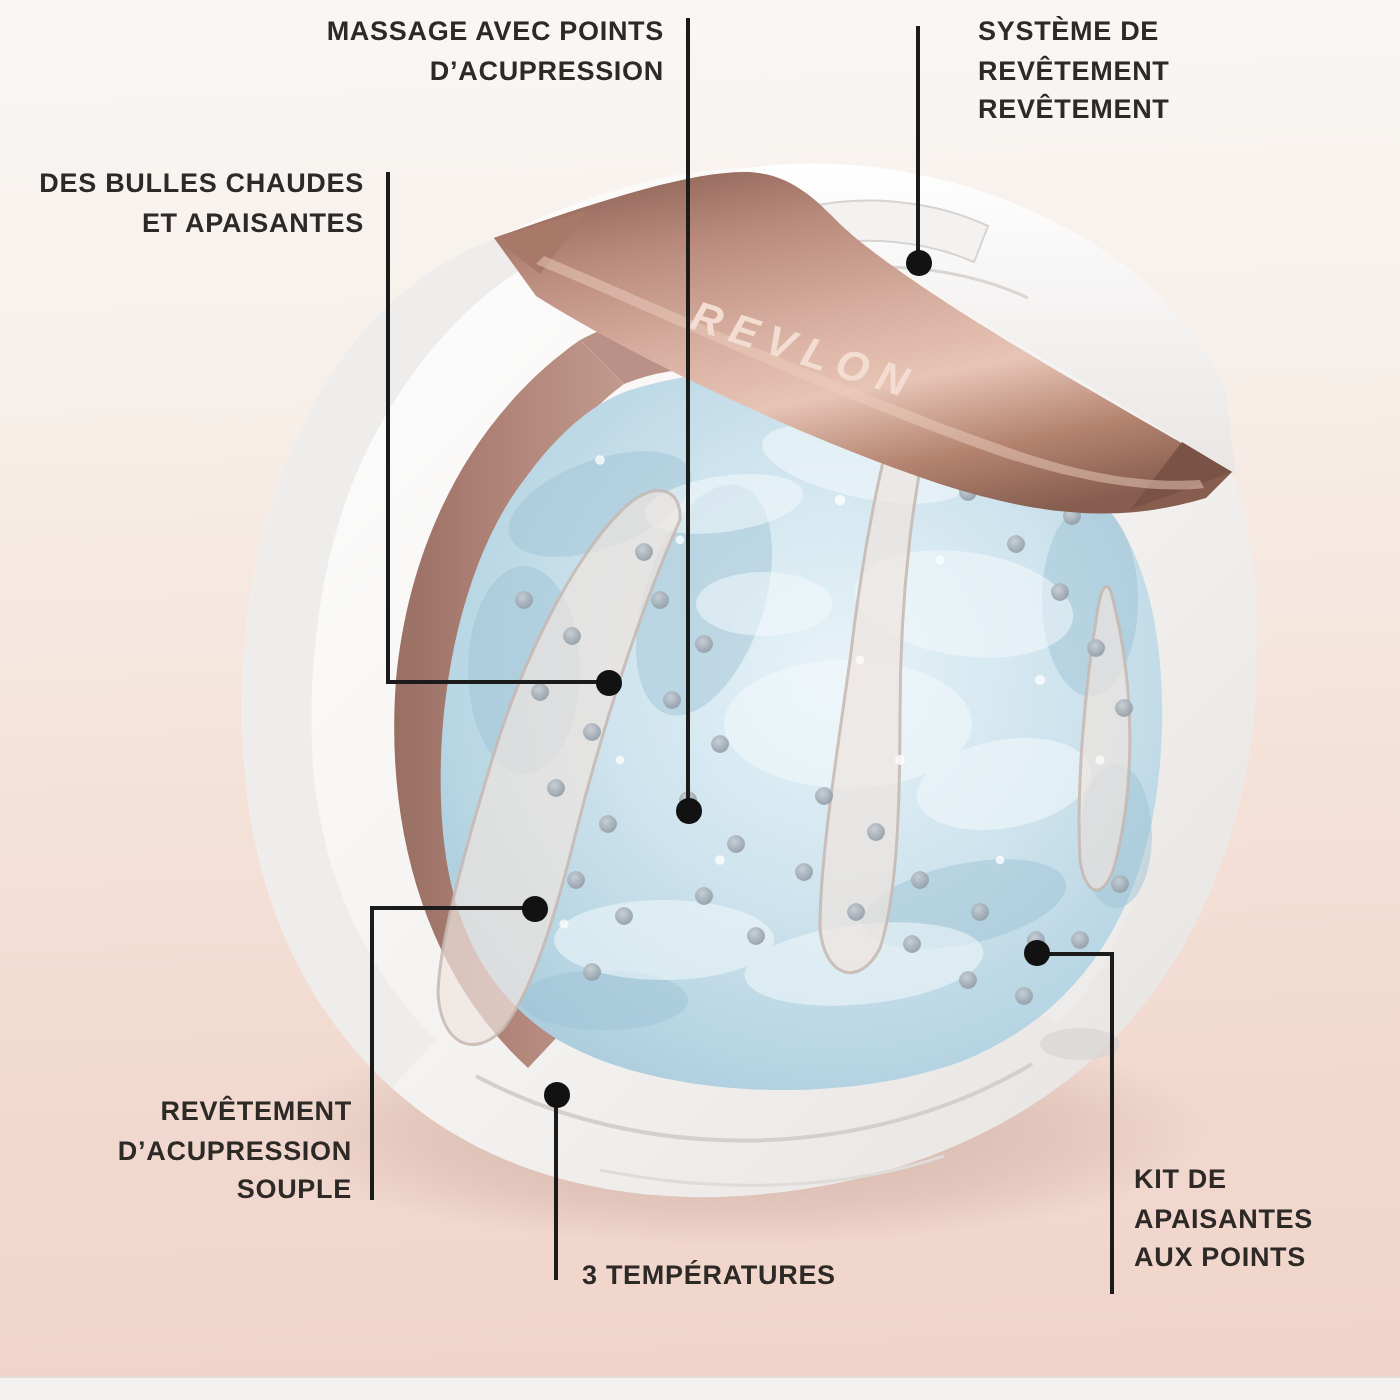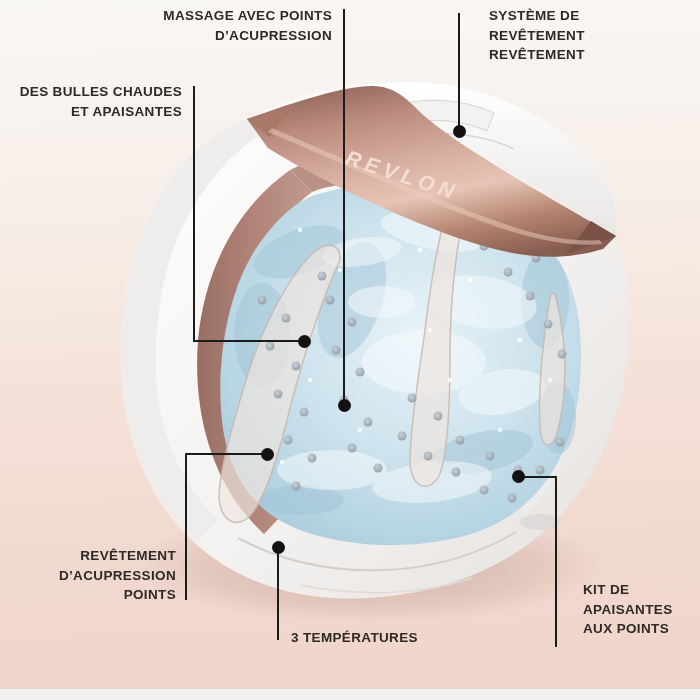--- a/index.html
+++ b/index.html
@@ -268,33 +268,33 @@
     <div>DES BULLES CHAUDES</div>
     <div>ET APAISANTES</div>
   </div>
   <div class="cline" style="left:193px;top:86px;width:2px;height:256px;"></div>
   <div class="cline" style="left:193px;top:340px;width:112px;height:2px;"></div>
   <div class="cdot" style="left:298px;top:335px;"></div>
 
   <div class="callout-label align-right" style="right:524px;top:546px;">
     <div>REVÊTEMENT</div>
     <div>D’ACUPRESSION</div>
-    <div>POINTS</div>
+    <div>SOUPLE</div>
   </div>
   <div class="cline" style="left:185px;top:453px;width:2px;height:147px;"></div>
   <div class="cline" style="left:185px;top:453px;width:83px;height:2px;"></div>
   <div class="cdot" style="left:261px;top:448px;"></div>
 
   <div class="callout-label align-left" style="left:291px;top:628px;text-align:right;">
     <div>3 TEMPÉRATURES</div>
   </div>
   <div class="cline" style="left:277px;top:547px;width:2px;height:93px;"></div>
   <div class="cdot" style="left:272px;top:541px;"></div>
 
-  <div class="callout-label align-left" style="left:567px;top:580px;margin-left:16px;">
+  <div class="callout-label align-left" style="left:567px;top:580px;">
     <div>KIT DE</div>
     <div>APAISANTES</div>
     <div>AUX POINTS</div>
   </div>
   <div class="cline" style="left:518px;top:476px;width:39px;height:2px;"></div>
   <div class="cline" style="left:555px;top:476px;width:2px;height:171px;"></div>
   <div class="cdot" style="left:512px;top:470px;"></div>
 
   <div class="bottom-strip"></div>
 </div>

